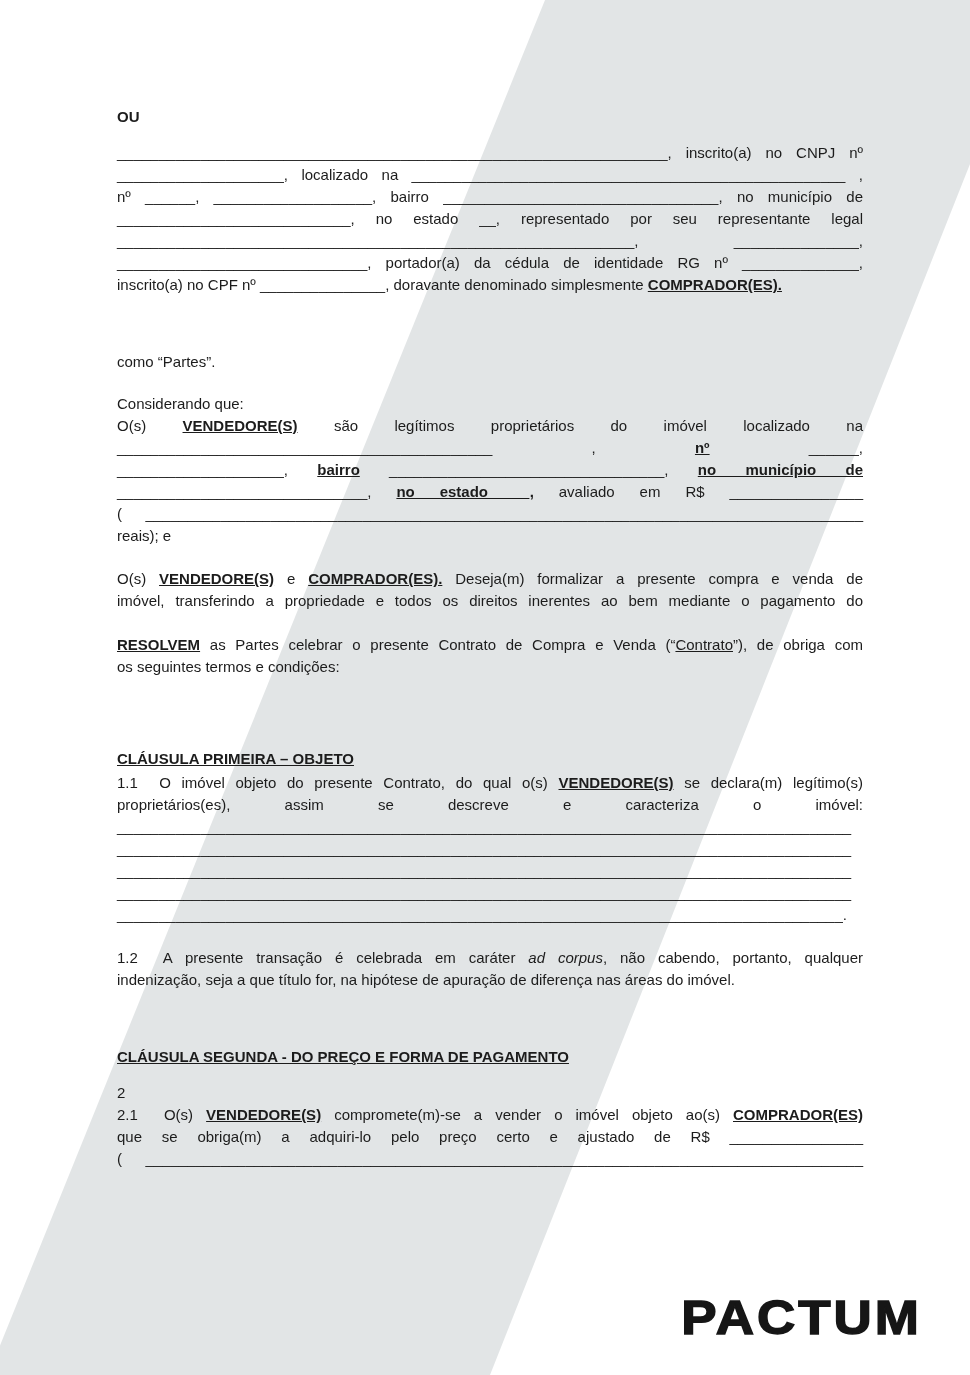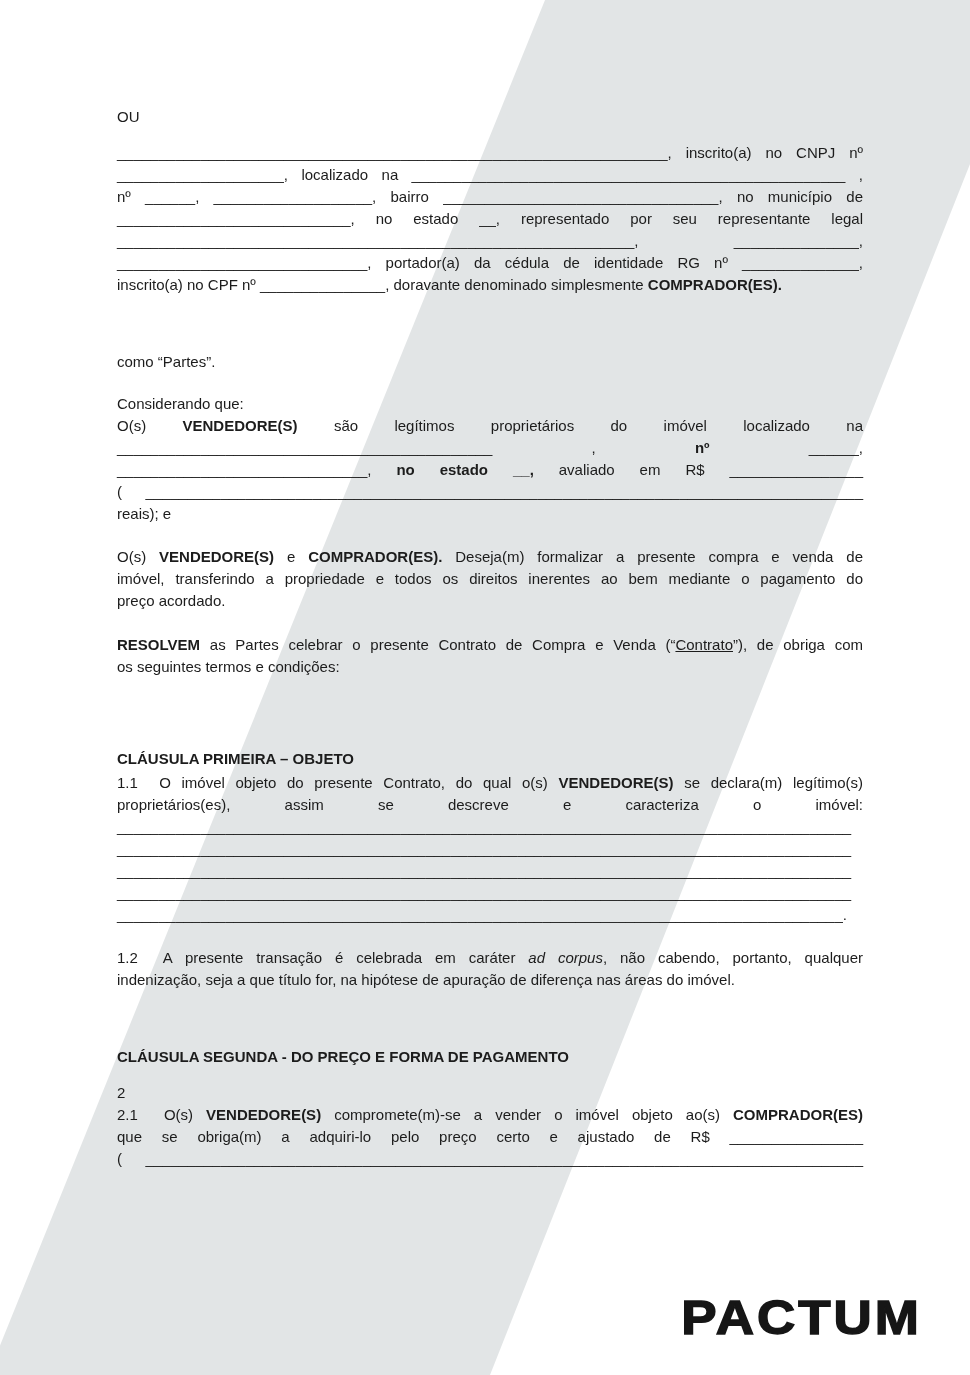--- a/index.html
+++ b/index.html
@@ -11,25 +11,25 @@
     font-family:"Liberation Sans", sans-serif;
     color:#1c1c1c;
   }
   .band-svg{position:absolute;left:0;top:0;width:970px;height:1375px;display:block;}
   .content{
     position:absolute;left:117px;top:106px;width:746px;
     font-size:15px;line-height:22px;
   }
   .line{white-space:normal;}
   .line.j{text-align:justify;text-align-last:justify;}
-  .bold{font-weight:bold;}
+  .bold{font-weight:bold;text-decoration:underline;}
   .italic{font-style:italic;margin-top:8px;}
   .underline{text-decoration:underline;}
   
-  .b-ou{margin-top:0;}
+  .b-ou{margin-top:0;font-weight:bold;}
   .b-party-info{margin-top:14px;}
   .b-parties-def{margin-top:55px;}
   .b-considerando{margin-top:20px;}
   .b-formalizar{margin-top:21px;}
   .b-resolvem{margin-top:22px;}
   .b-heading-1{margin-top:70px;}
   .b-clause-1-1{margin-top:2px;}
   .b-clause-1-2{margin-top:21px;}
   .b-heading-2{margin-top:55px;}
   .b-clause-2-1{margin-top:14px;}
@@ -68,28 +68,28 @@
         <div class="line j"><span>______________________________, portador(a) da cédula de identidade RG nº ______________,</span></div>
         <div class="line"><span>inscrito(a) no CPF nº _______________, doravante denominado simplesmente </span><span class="bold">COMPRADOR(ES).</span></div>
       </div>
       <div class="block b-parties-def">
         <div class="line"><span>como “Partes”.</span></div>
       </div>
       <div class="block b-considerando">
         <div class="line"><span>Considerando que:</span></div>
         <div class="line j"><span>O(s) </span><span class="bold">VENDEDORE(S)</span><span> são legítimos proprietários do imóvel localizado na</span></div>
         <div class="line j"><span>_____________________________________________ , </span><span class="bold">nº</span><span> ______,</span></div>
+        <div class="line j"><span>____________________, </span><span class="bold">bairro</span><span> _________________________________, </span><span class="bold">no município de</span></div>
         <div class="line j"><span>______________________________, </span><span class="bold">no estado __,</span><span> avaliado em R$ ________________</span></div>
         <div class="line j"><span>( ______________________________________________________________________________________</span></div>
         <div class="line"><span>reais); e</span></div>
       </div>
       <div class="block b-formalizar">
         <div class="line j"><span>O(s) </span><span class="bold">VENDEDORE(S)</span><span> e </span><span class="bold">COMPRADOR(ES).</span><span> Deseja(m) formalizar a presente compra e venda de</span></div>
         <div class="line j"><span>imóvel, transferindo a propriedade e todos os direitos inerentes ao bem mediante o pagamento do</span></div>
-        <div class="line"><span>preço acordado.</span></div>
       </div>
       <div class="block b-resolvem">
         <div class="line j"><span class="bold">RESOLVEM</span><span> as Partes celebrar o presente Contrato de Compra e Venda (“</span><span class="underline">Contrato</span><span>”), de obriga com</span></div>
         <div class="line"><span>os seguintes termos e condições:</span></div>
       </div>
       <div class="block b-heading-1">
         <div class="line"><span class="bold">CLÁUSULA PRIMEIRA – OBJETO</span></div>
       </div>
       <div class="block b-clause-1-1">
         <div class="line j"><span>1.1&nbsp; O imóvel objeto do presente Contrato, do qual o(s) </span><span class="bold">VENDEDORE(S)</span><span> se declara(m) legítimo(s)</span></div>

